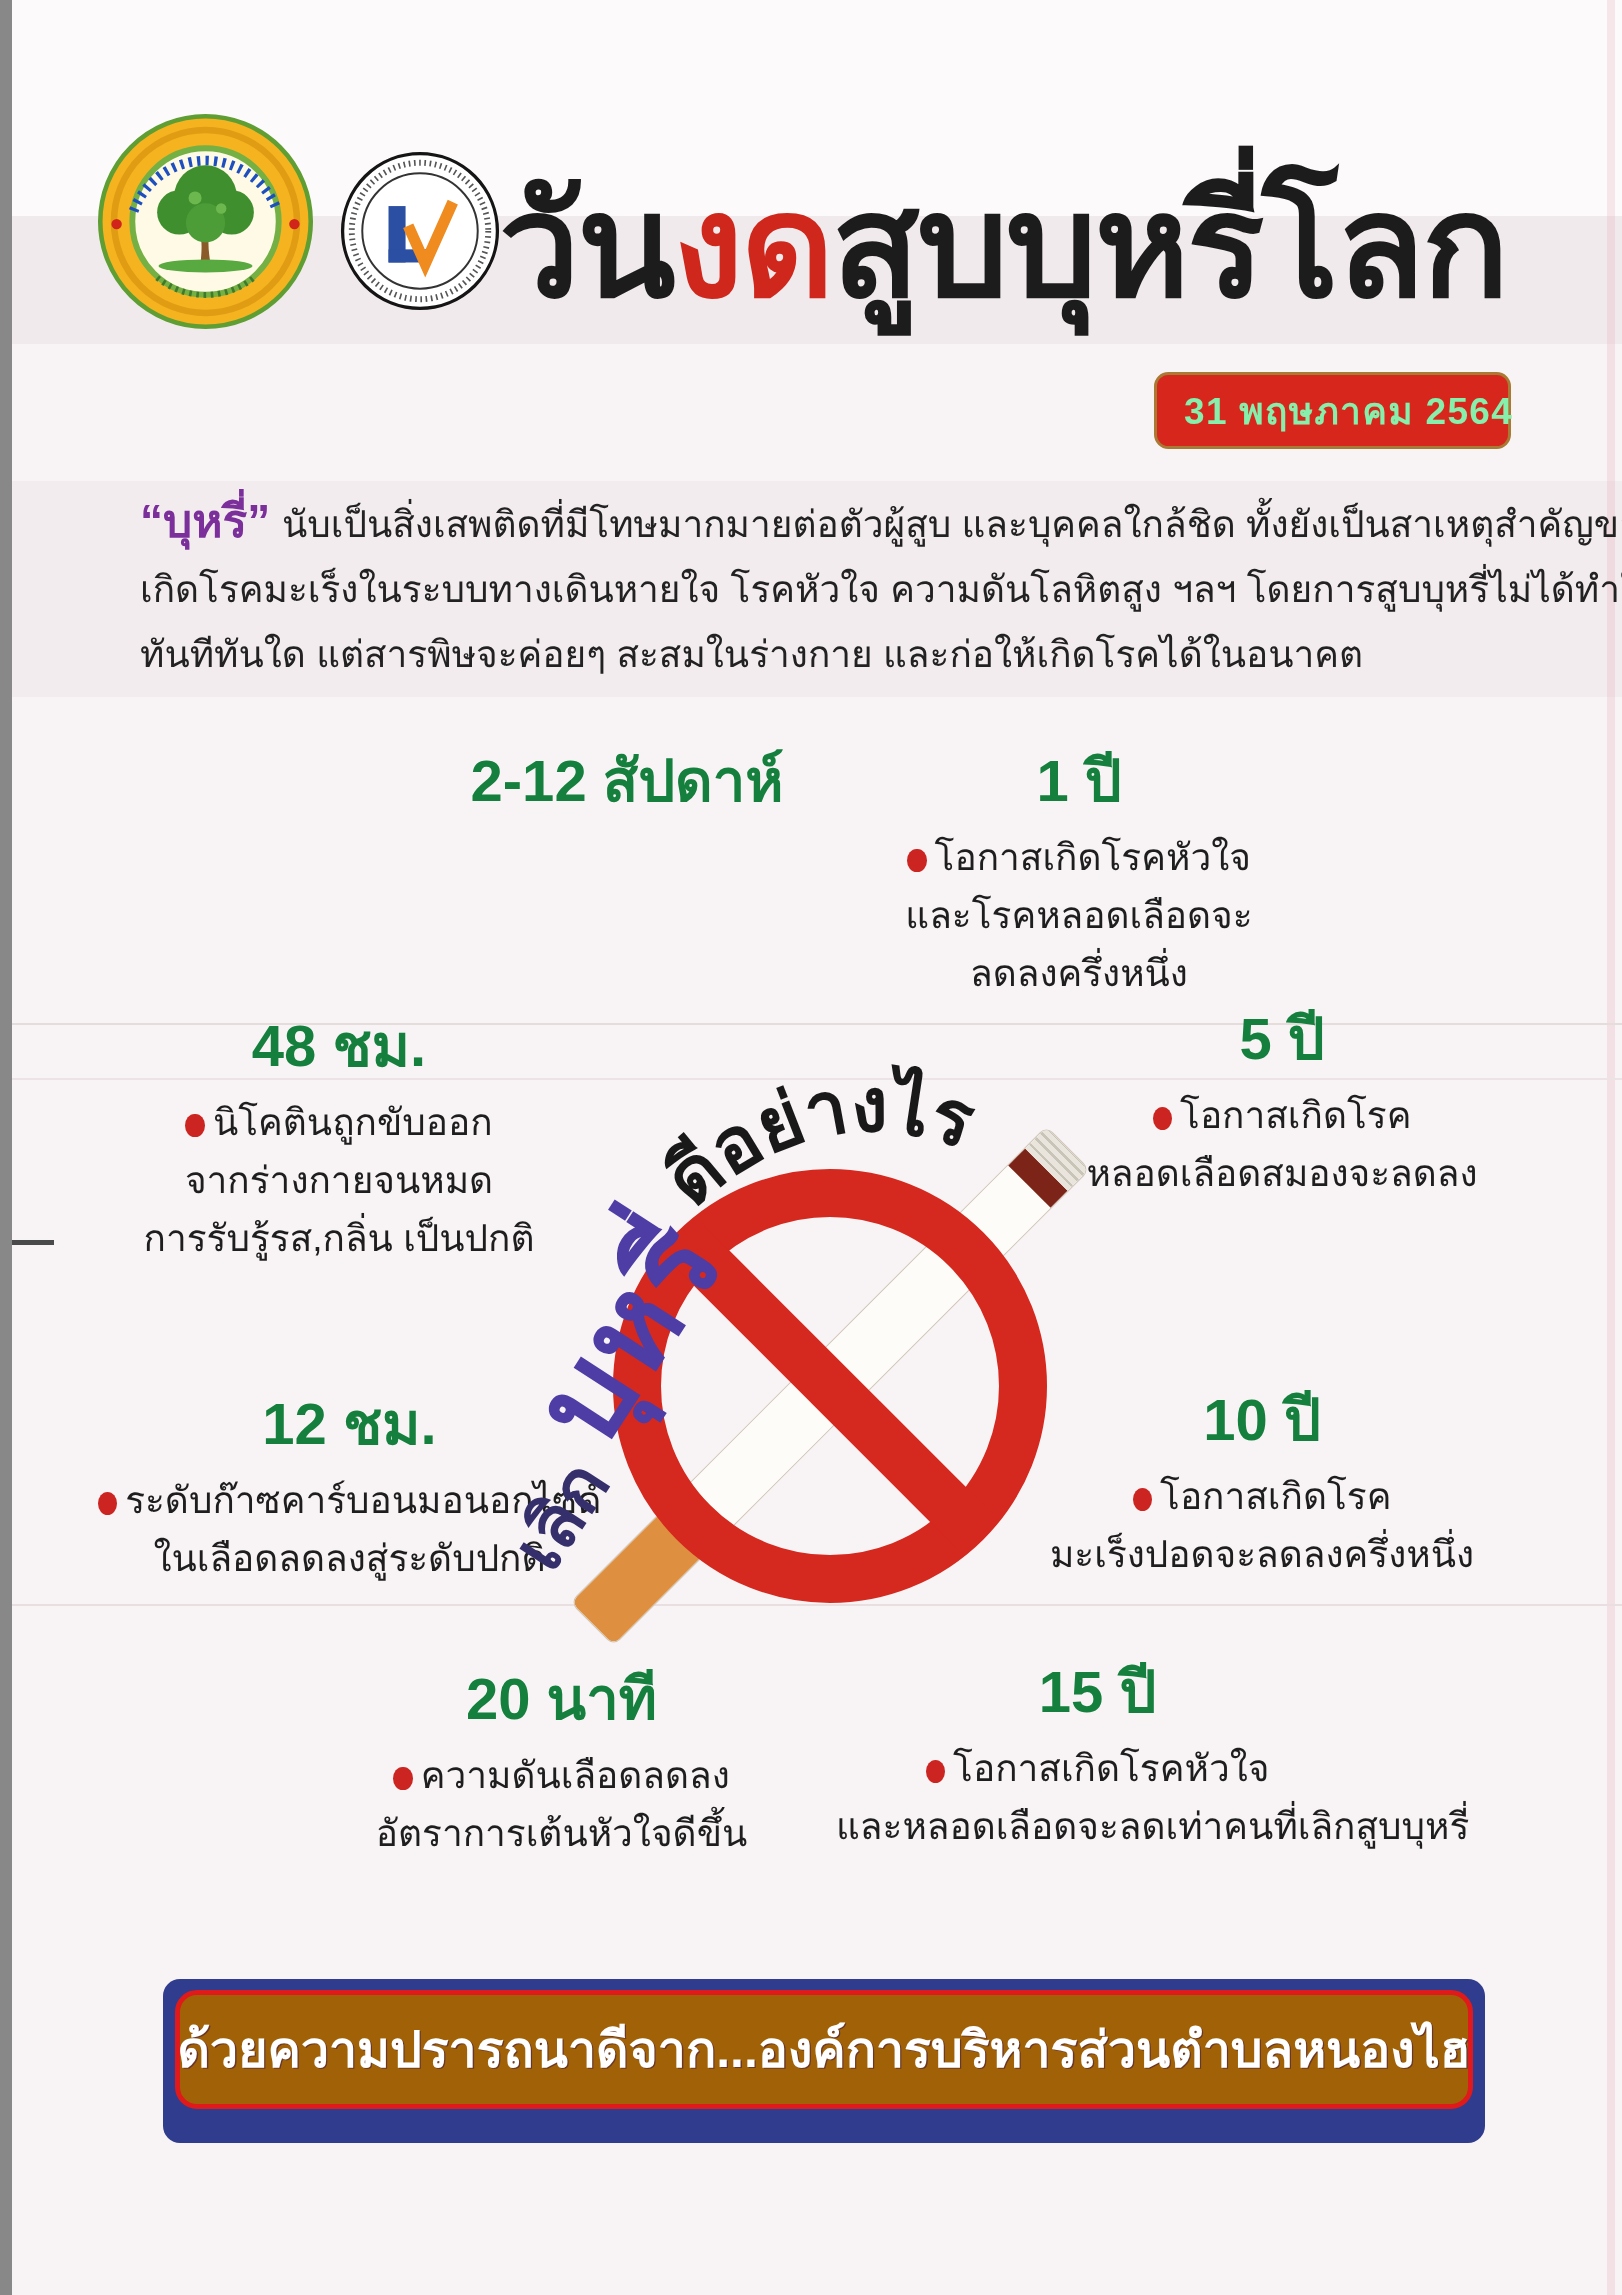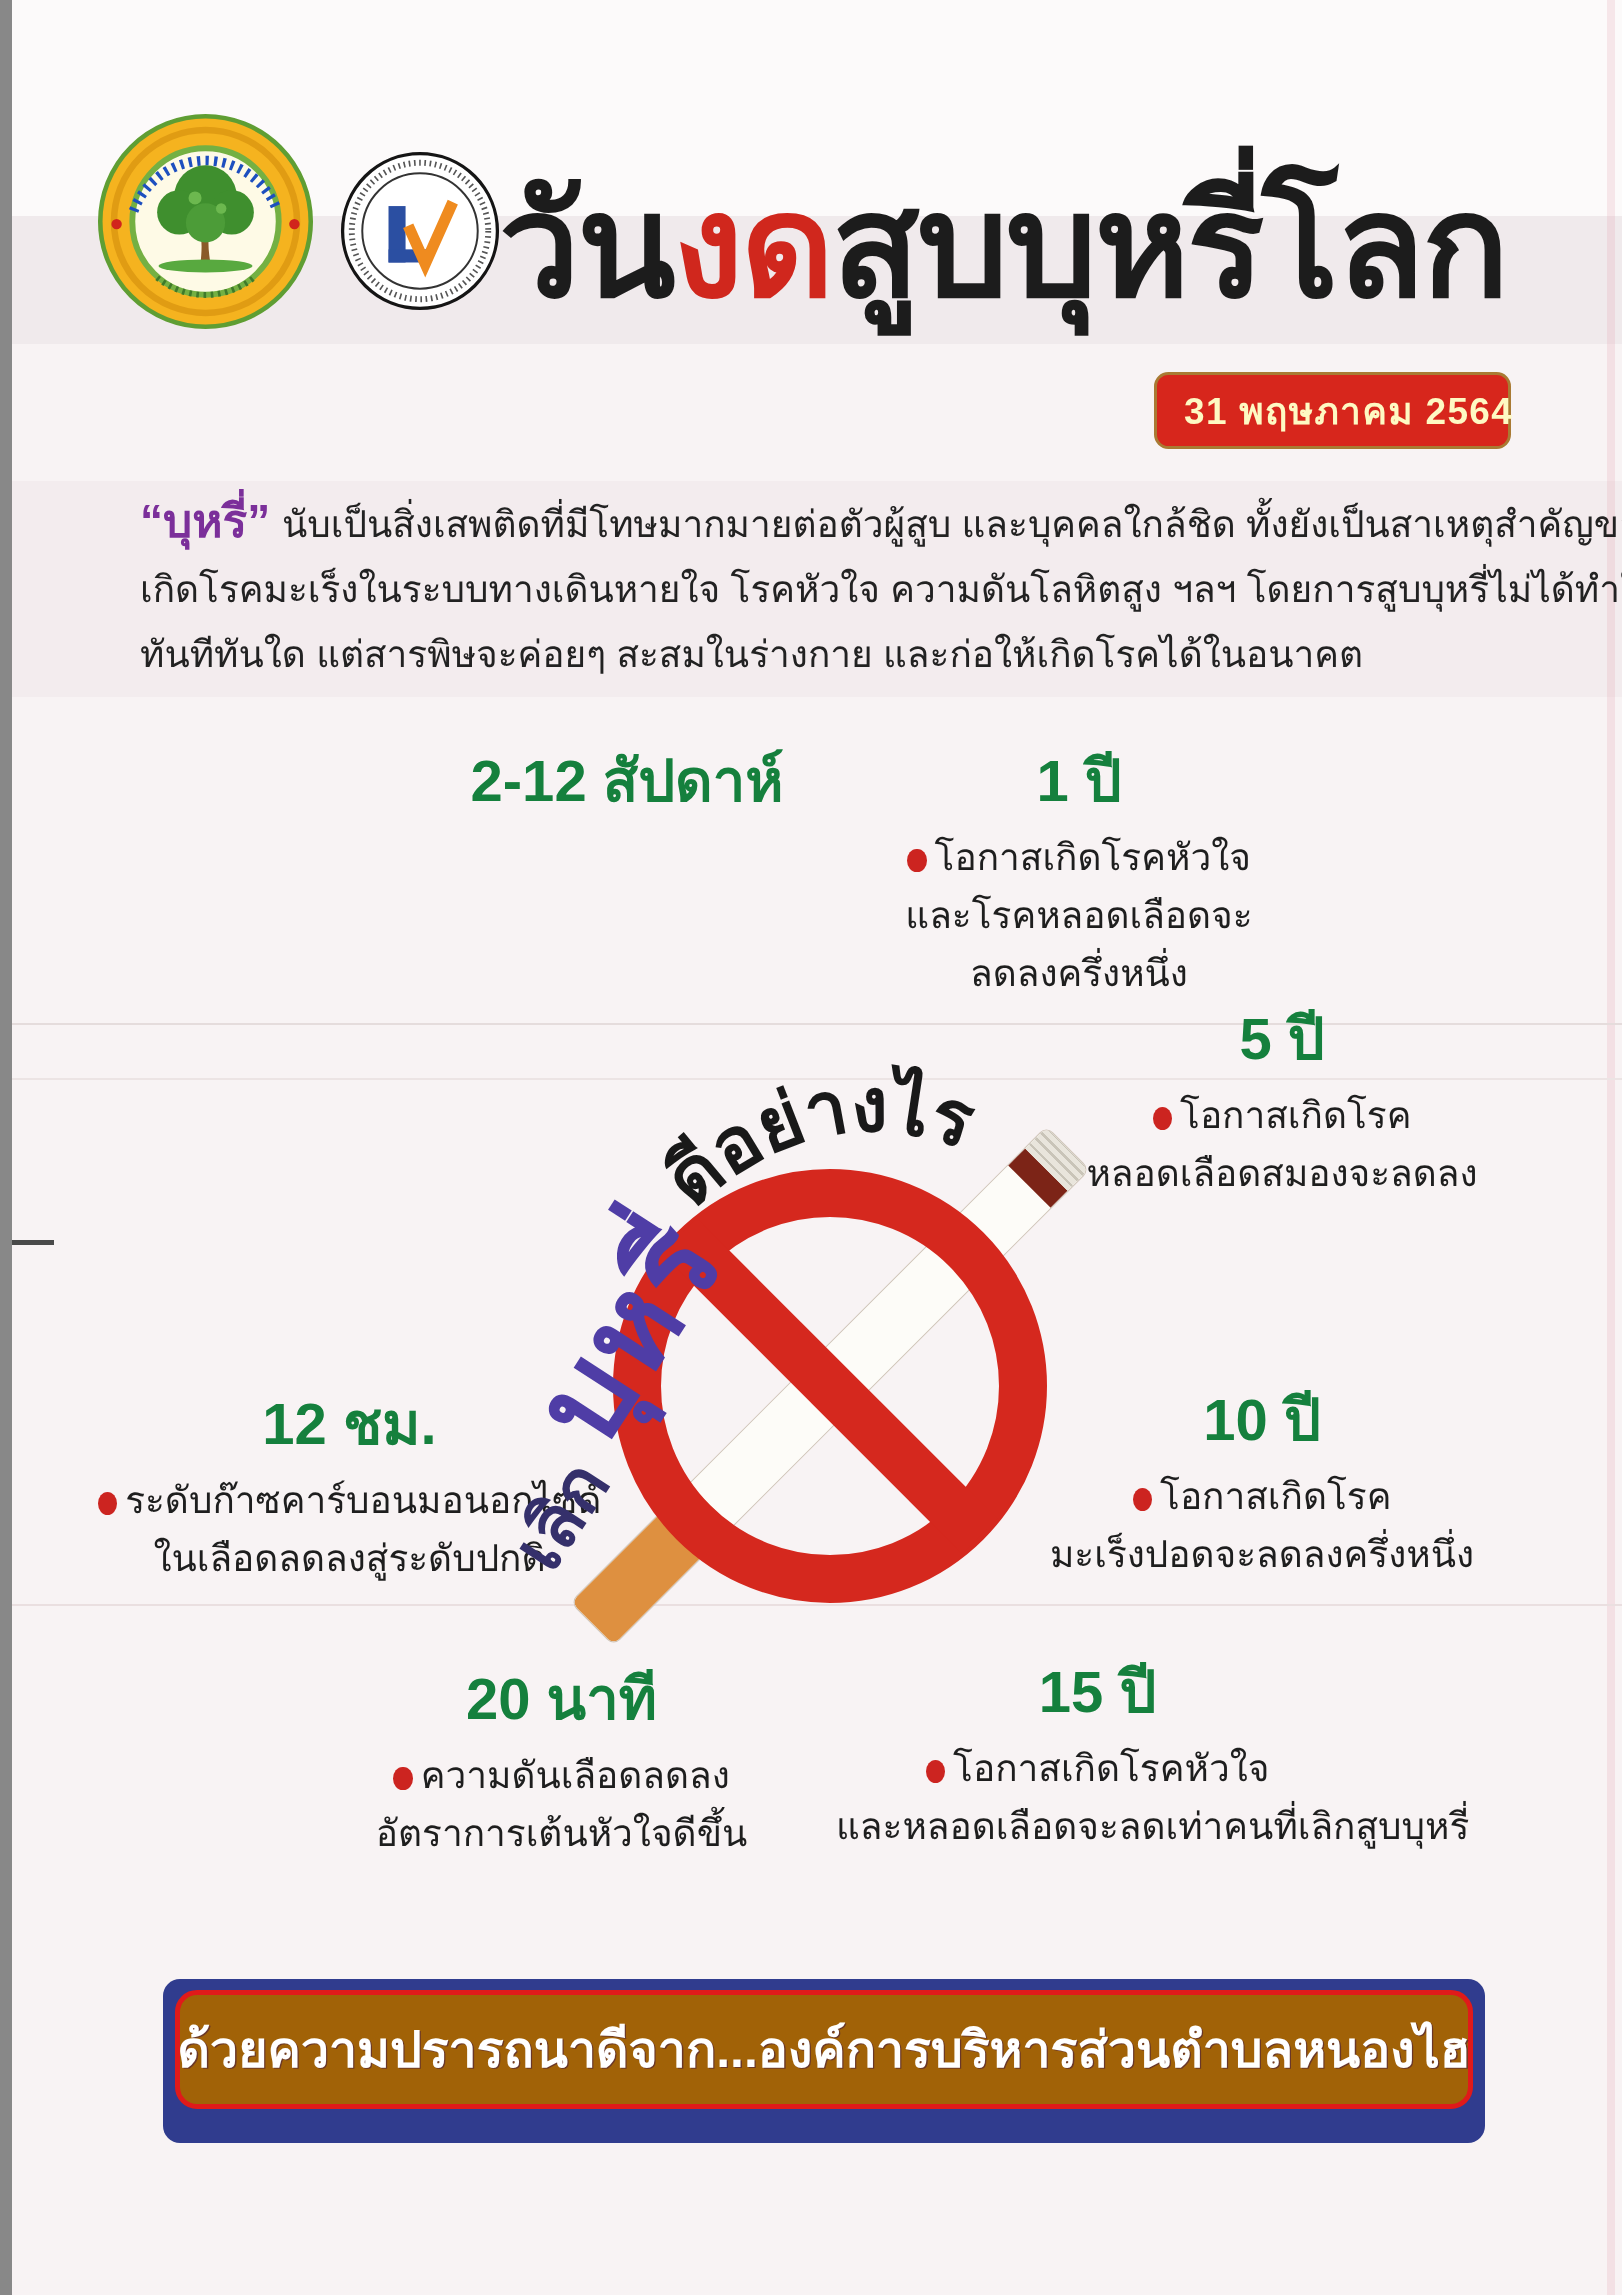--- a/index.html
+++ b/index.html
@@ -30,21 +30,21 @@
     font-size:144px;font-weight:bold;letter-spacing:-2.6px;
     color:#1c1c1c;line-height:1.25;
   }
   .title .hl{color:#d0271d;}
 
   
   .date-badge{
     left:1142px;top:372px;width:357px;height:77px;
     background:#d7261c;border:3.3px solid #a97a33;border-radius:14.4px;
     box-sizing:border-box;display:flex;align-items:center;justify-content:center;
-    color:#fef9c3;font-weight:bold;font-size:37px;letter-spacing:1.3px;white-space:nowrap;padding-left:32px;
+    color:#86efac;font-weight:bold;font-size:37px;letter-spacing:1.3px;white-space:nowrap;padding-left:32px;
   }
 
   
   .intro{left:128px;top:489px;width:1430px;color:#222222;}
   .intro-line{font-size:37px;line-height:65px;white-space:nowrap;}
   .intro-lead{color:#7b2f9a;font-weight:bold;font-size:46px;margin-right:11.8px;text-align:center;}
 
   
   .tl-block{text-align:center;}
   .tl-heading{font-size:58px;font-weight:bold;color:#15803d;line-height:1.32;white-space:nowrap;}
@@ -166,20 +166,28 @@
 
   <div class="abs tl-block pos-y1">
     <div class="tl-heading">1 ปี</div>
     <div class="tl-lines">
       <div class="tl-line"><span class="dot"></span><span>โอกาสเกิดโรคหัวใจ</span></div>
       <div class="tl-line"><span>และโรคหลอดเลือดจะ</span></div>
       <div class="tl-line"><span>ลดลงครึ่งหนึ่ง</span></div>
     </div>
   </div>
 
+  <div class="abs tl-block pos-h48">
+    <div class="tl-heading">48 ชม.</div>
+    <div class="tl-lines">
+      <div class="tl-line"><span class="dot"></span><span>นิโคตินถูกขับออก</span></div>
+      <div class="tl-line"><span>จากร่างกายจนหมด</span></div>
+      <div class="tl-line"><span>การรับรู้รส,กลิ่น เป็นปกติ</span></div>
+    </div>
+  </div>
 
   <div class="abs tl-block pos-y5">
     <div class="tl-heading">5 ปี</div>
     <div class="tl-lines">
       <div class="tl-line"><span class="dot"></span><span>โอกาสเกิดโรค</span></div>
       <div class="tl-line"><span>หลอดเลือดสมองจะลดลง</span></div>
     </div>
   </div>
 
   <div class="abs tl-block pos-h12">

